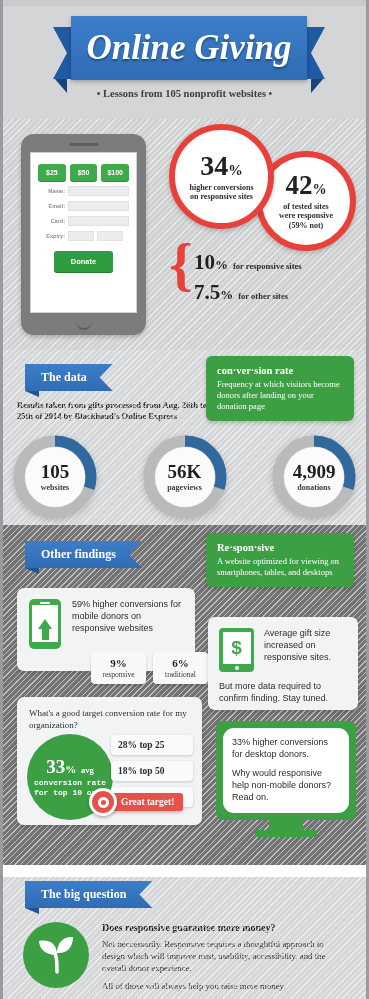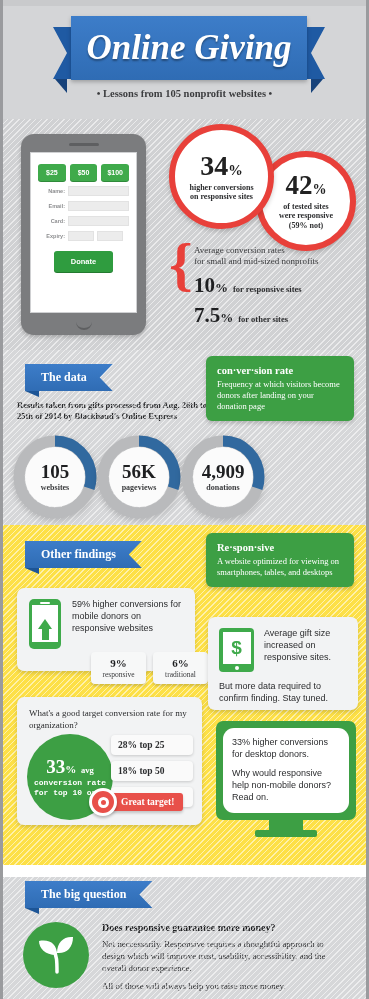--- a/index.html
+++ b/index.html
@@ -16,21 +16,21 @@
     border-left: 3px solid #9a9b9e;
     border-right: 3px solid #9a9b9e;
   }
   .stripes {
     position: absolute; inset: 0;
     background-image: repeating-linear-gradient(
       -45deg, rgba(255,255,255,0.55) 0 1px, rgba(255,255,255,0) 1px 4px);
     pointer-events: none;
   }
   .band-light { background: #d6d7d9; }
-  .band-plain { background: #fde047; }
+  .band-plain { background: #737373; }
 
   
   .hero { position: relative; height: 119px; background: #d4d5d7; }
   .hero-top-line { position:absolute; top:0; left:0; right:0; height:6px; background:#c9cacc; }
   .ribbon { position: absolute; left: 60px; top: 16px; width: 252px; height: 64px; }
   .ribbon-wing {
     position: absolute; top: 11px; width: 34px; height: 52px;
     background: #1f5aa3;
   }
   .ribbon-wing.left { left: -10px; clip-path: polygon(0 0,100% 0,100% 100%,0 100%,14px 50%); }
@@ -148,21 +148,21 @@
   }
   .def-body { font-family:"Liberation Serif",serif; font-size:8.5px; line-height:1.3; }
 
   
   .data-sec { position:relative; height:175px; }
   .lead {
     margin:9px 0 0 14px; width:215px;
     font-family:"Liberation Serif",serif; font-weight:bold; font-size:8.5px;
     color:#2c2d2f; line-height:1.35;
   }
-  .donuts { display:flex; justify-content:flex-start; margin-top:12px; padding:0 10px; }
+  .donuts { display:flex; justify-content:space-between; margin-top:12px; padding:0 10px; }
   .donut { position:relative; width:84px; height:84px; }
   .donut svg { position:absolute; inset:0; filter: drop-shadow(0 2px 3px rgba(0,0,0,.18)); }
   .donut-inner {
     position:absolute; inset:12px; background:#fbfbfb; border-radius:50%;
     display:flex; flex-direction:column; align-items:center; justify-content:center;
   }
   .donut-num { font-family:"Liberation Serif",serif; font-weight:bold; font-size:19px; color:#1e1f21; line-height:1; }
   .donut-lab { font-family:"Liberation Serif",serif; font-weight:bold; font-size:8px; color:#3a3b3d; margin-top:2px; }
 
   
@@ -310,21 +310,20 @@
       <div class="circ-cap">higher conversions<br>on responsive sites</div>
     </div>
     <div class="circle-stat c2">
       <div class="big-pct">42<em>%</em></div>
       <div class="circ-cap">of tested sites<br>were responsive<br>(59% not)</div>
     </div>
 
     <div class="brace-block">
       <div class="brace">{</div>
       <div class="brace-txt">
-        <div class="brace-head">Average conversion rates<br>for small and mid-sized nonprofits</div>
         <div class="rate-row">
           <div class="rate-num">10<em>%</em></div>
           <div class="rate-lab">for responsive sites</div>
         </div>
         <div class="rate-row">
           <div class="rate-num">7.5<em>%</em></div>
           <div class="rate-lab">for other sites</div>
         </div>
       </div>
     </div>

